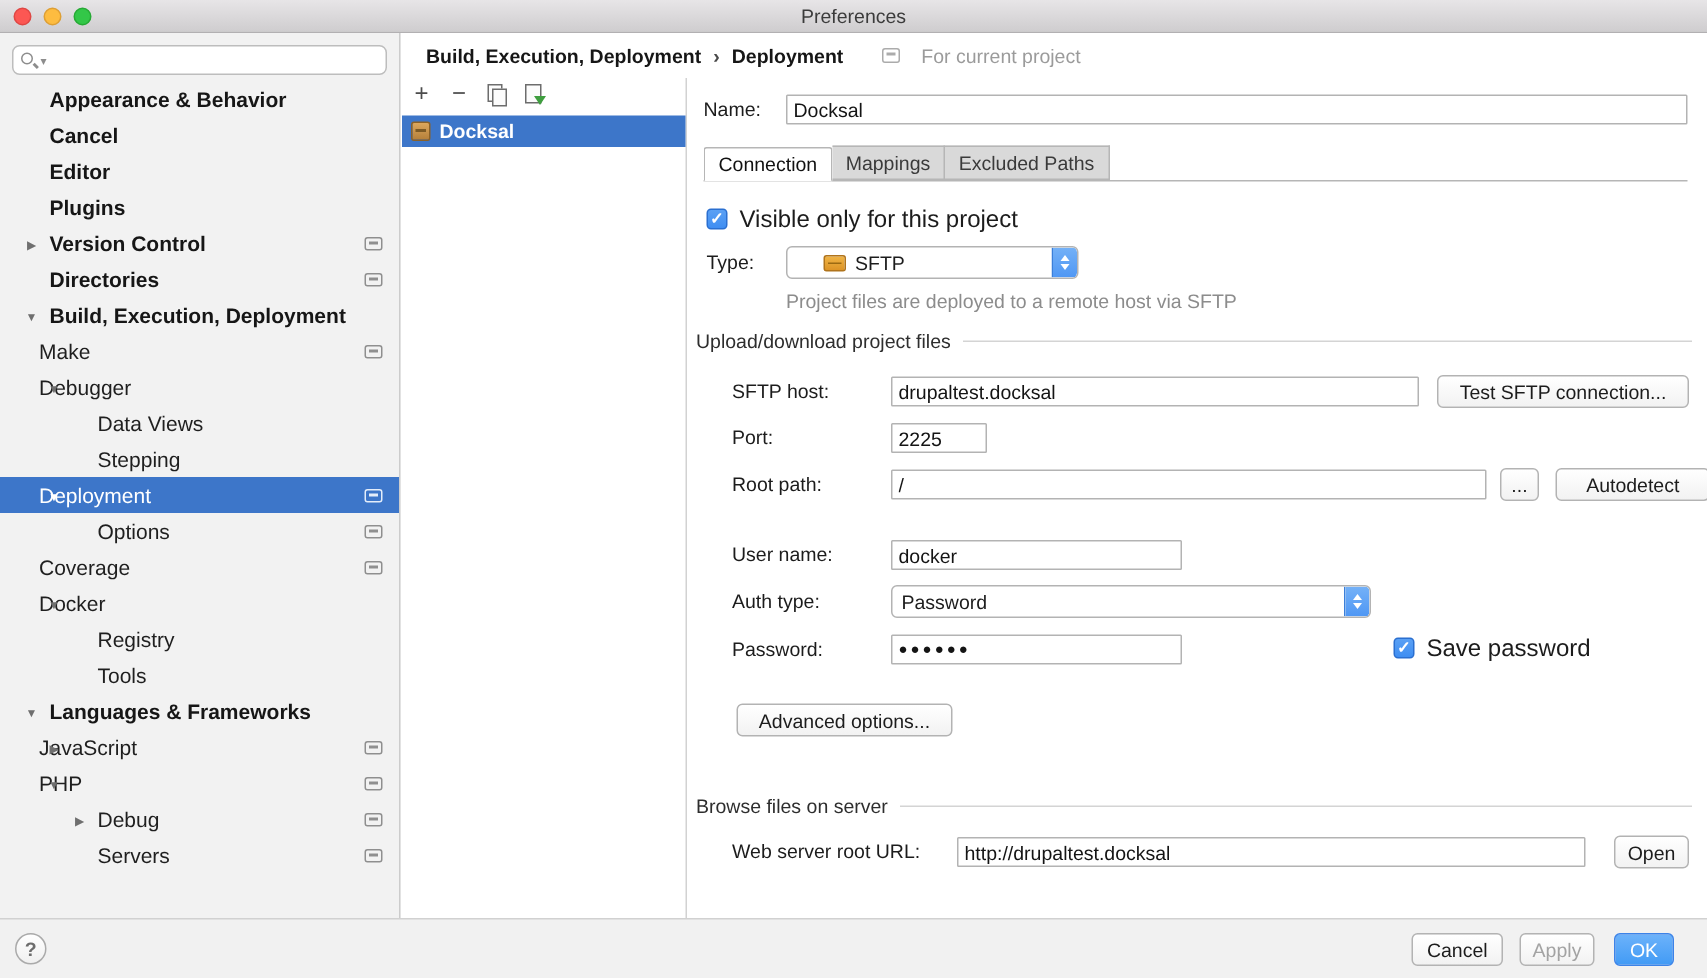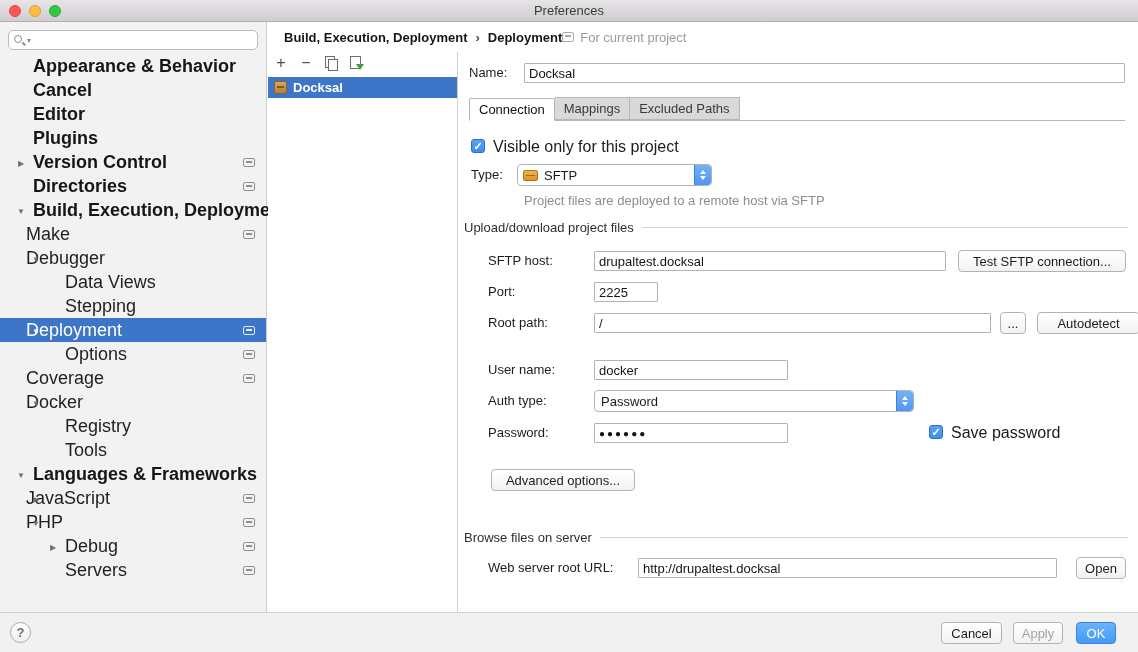--- a/index.html
+++ b/index.html
@@ -44,21 +44,21 @@
     display:flex;align-items:center;padding:0 4px;
   }
   .mag{position:relative;width:13px;height:13px;flex:0 0 auto;}
   .mag::before{content:"";position:absolute;left:1px;top:1px;width:6px;height:6px;border:1.5px solid #8d8d8d;border-radius:50%;}
   .mag::after{content:"";position:absolute;left:8.5px;top:9px;width:4px;height:1.5px;background:#8d8d8d;transform:rotate(45deg);}
   .mag-chev{color:#8d8d8d;font-size:8px;margin-left:1px;}
   .searchinput{flex:1;border:none;outline:none;background:transparent;font:13px "Liberation Sans",sans-serif;padding:0 3px;}
 
   .tree{position:absolute;top:32px;left:0;right:0;}
   .trow{position:relative;height:24px;display:flex;align-items:center;cursor:default;}
-  .tlabel{white-space:nowrap;font-size:18px;color:#1f1f1f;}
+  .tlabel{white-space:nowrap;font-size:14px;color:#1f1f1f;}
   .trow.bold .tlabel{font-weight:bold;color:#161616;}
   .lvl0{padding-left:33px;}
   .lvl1{padding-left:26px;}
   .lvl2{padding-left:65px;}
   .arrow{position:absolute;width:12px;text-align:center;top:0;height:24px;line-height:24px;}
   .lvl0 > .arrow{left:15px;}
   .lvl1 > .arrow{left:30px;}
   .lvl2 > .arrow{left:47px;}
   .arrow.down::before{content:"▼";font-size:8px;color:#6f6f6f;}
   .arrow.right::before{content:"▶";font-size:8px;color:#6f6f6f;}
@@ -70,21 +70,21 @@
   .trow.selected .scope-ic{border-color:#e4edfa;}
   .trow.selected .scope-ic::after{background:#e4edfa;}
 
   
   .crumbbar{
     position:absolute;top:22px;left:268px;right:0;height:30px;background:#fff;
     display:flex;align-items:center;padding-left:16px;
   }
   .crumb{font-weight:bold;color:#161616;font-size:13px;}
   .crumb-sep{font-weight:bold;color:#4a4a4a;margin:0 8px;}
-  .scope-note{display:flex;align-items:center;gap:6px;color:#9b9b9b;}
+  .scope-note{display:flex;align-items:center;gap:14px;margin-left:26px;color:#9b9b9b;}
   .scope-ic2{position:relative;width:12px;height:10px;border:1px solid #ababab;border-radius:2px;display:inline-block;}
   .scope-ic2::after{content:"";position:absolute;left:2px;right:2px;top:2px;height:2px;background:#ababab;}
 
   
   .middle{
     position:absolute;top:52px;left:268px;width:190px;bottom:40px;background:#fff;
     border-right:1px solid #d2d2d2;
   }
   .mtoolbar{position:absolute;top:2px;left:4px;display:flex;gap:7px;}
   .tbtn{width:18px;height:18px;display:flex;align-items:center;justify-content:center;position:relative;}
@@ -320,21 +320,21 @@
       <span class="tab inactive">Excluded Paths</span>
     </div>
 
     <div class="frow" style="top:84px;">
       <span class="cb" style="left:12px;"></span>
       <span class="cblabel" style="left:34px;">Visible only for this project</span>
     </div>
 
     <div class="frow" style="top:112px;">
       <span class="flabel" style="left:12px;">Type:</span>
-      <div class="dd" style="left:58px;width:195px;">
+      <div class="dd" style="left:65px;width:195px;padding-left:19px;">
         <span class="sftp-ic"></span>
         <span class="dd-text">SFTP</span>
         <span class="stepper">
             <span class="st-up"></span>
             <span class="st-dn"></span>
           </span>
       </div>
     </div>
 
     <div class="hint" style="left:65px;top:141px;">Project files are deployed to a remote host via SFTP</div>

